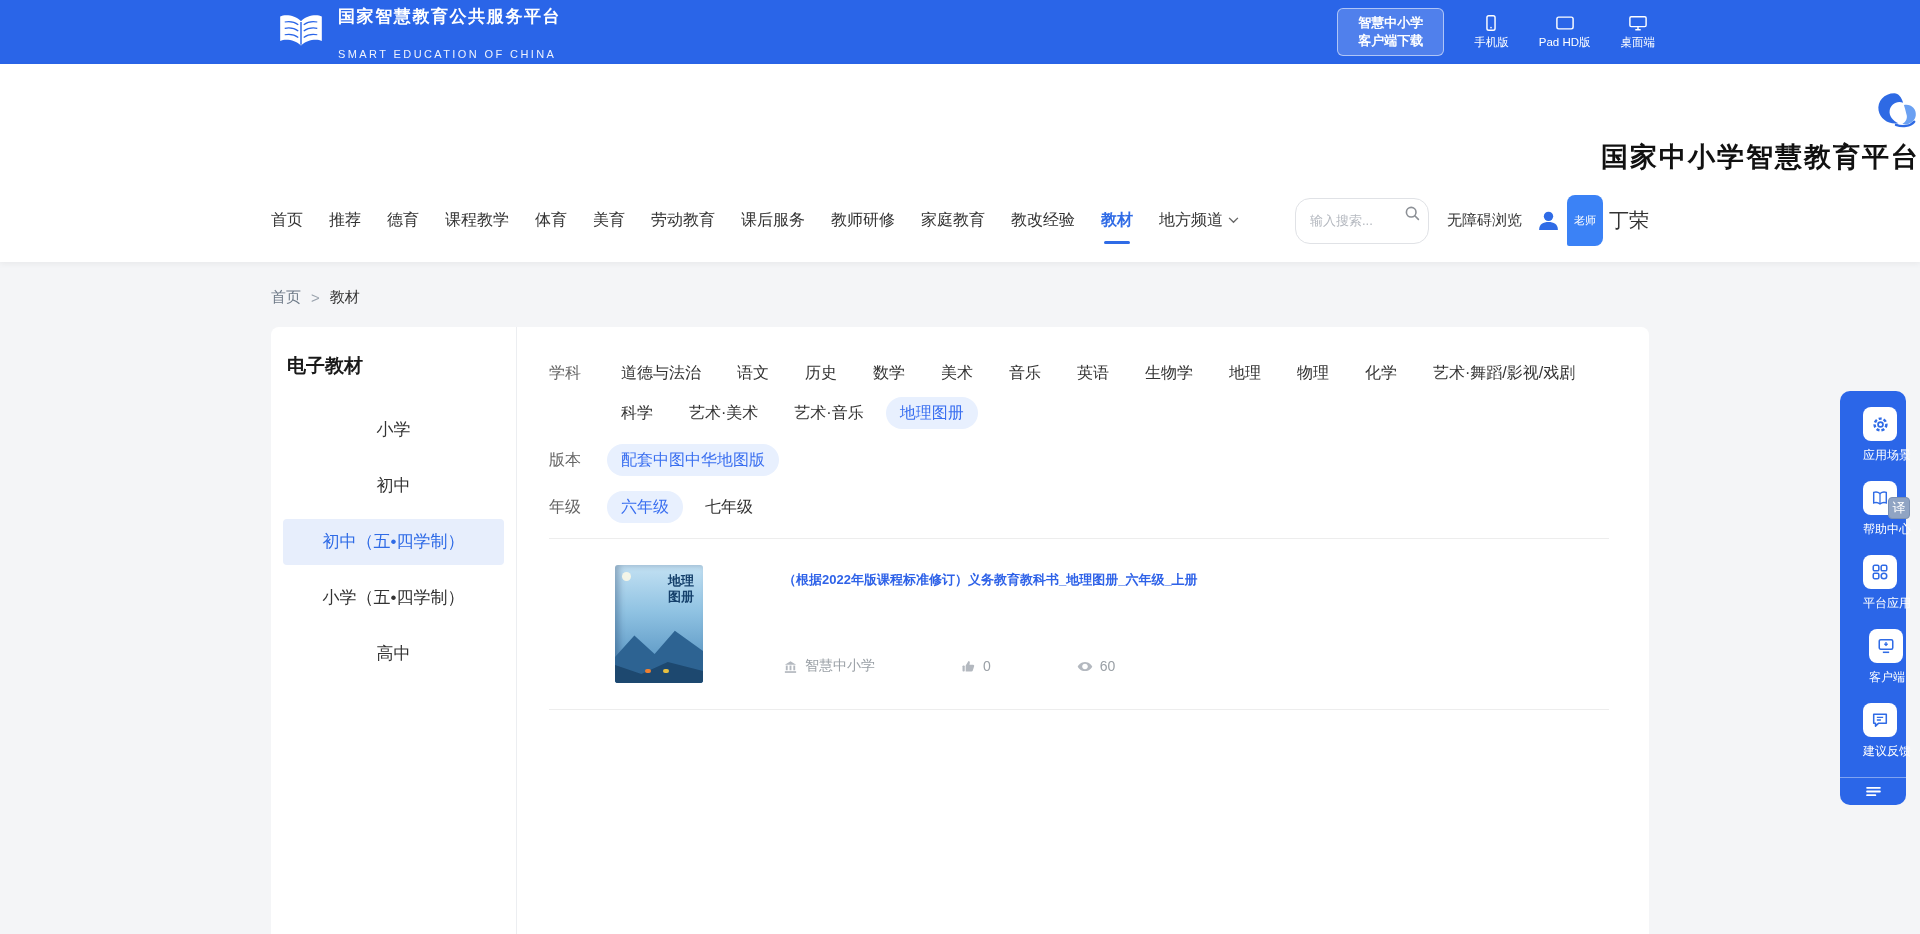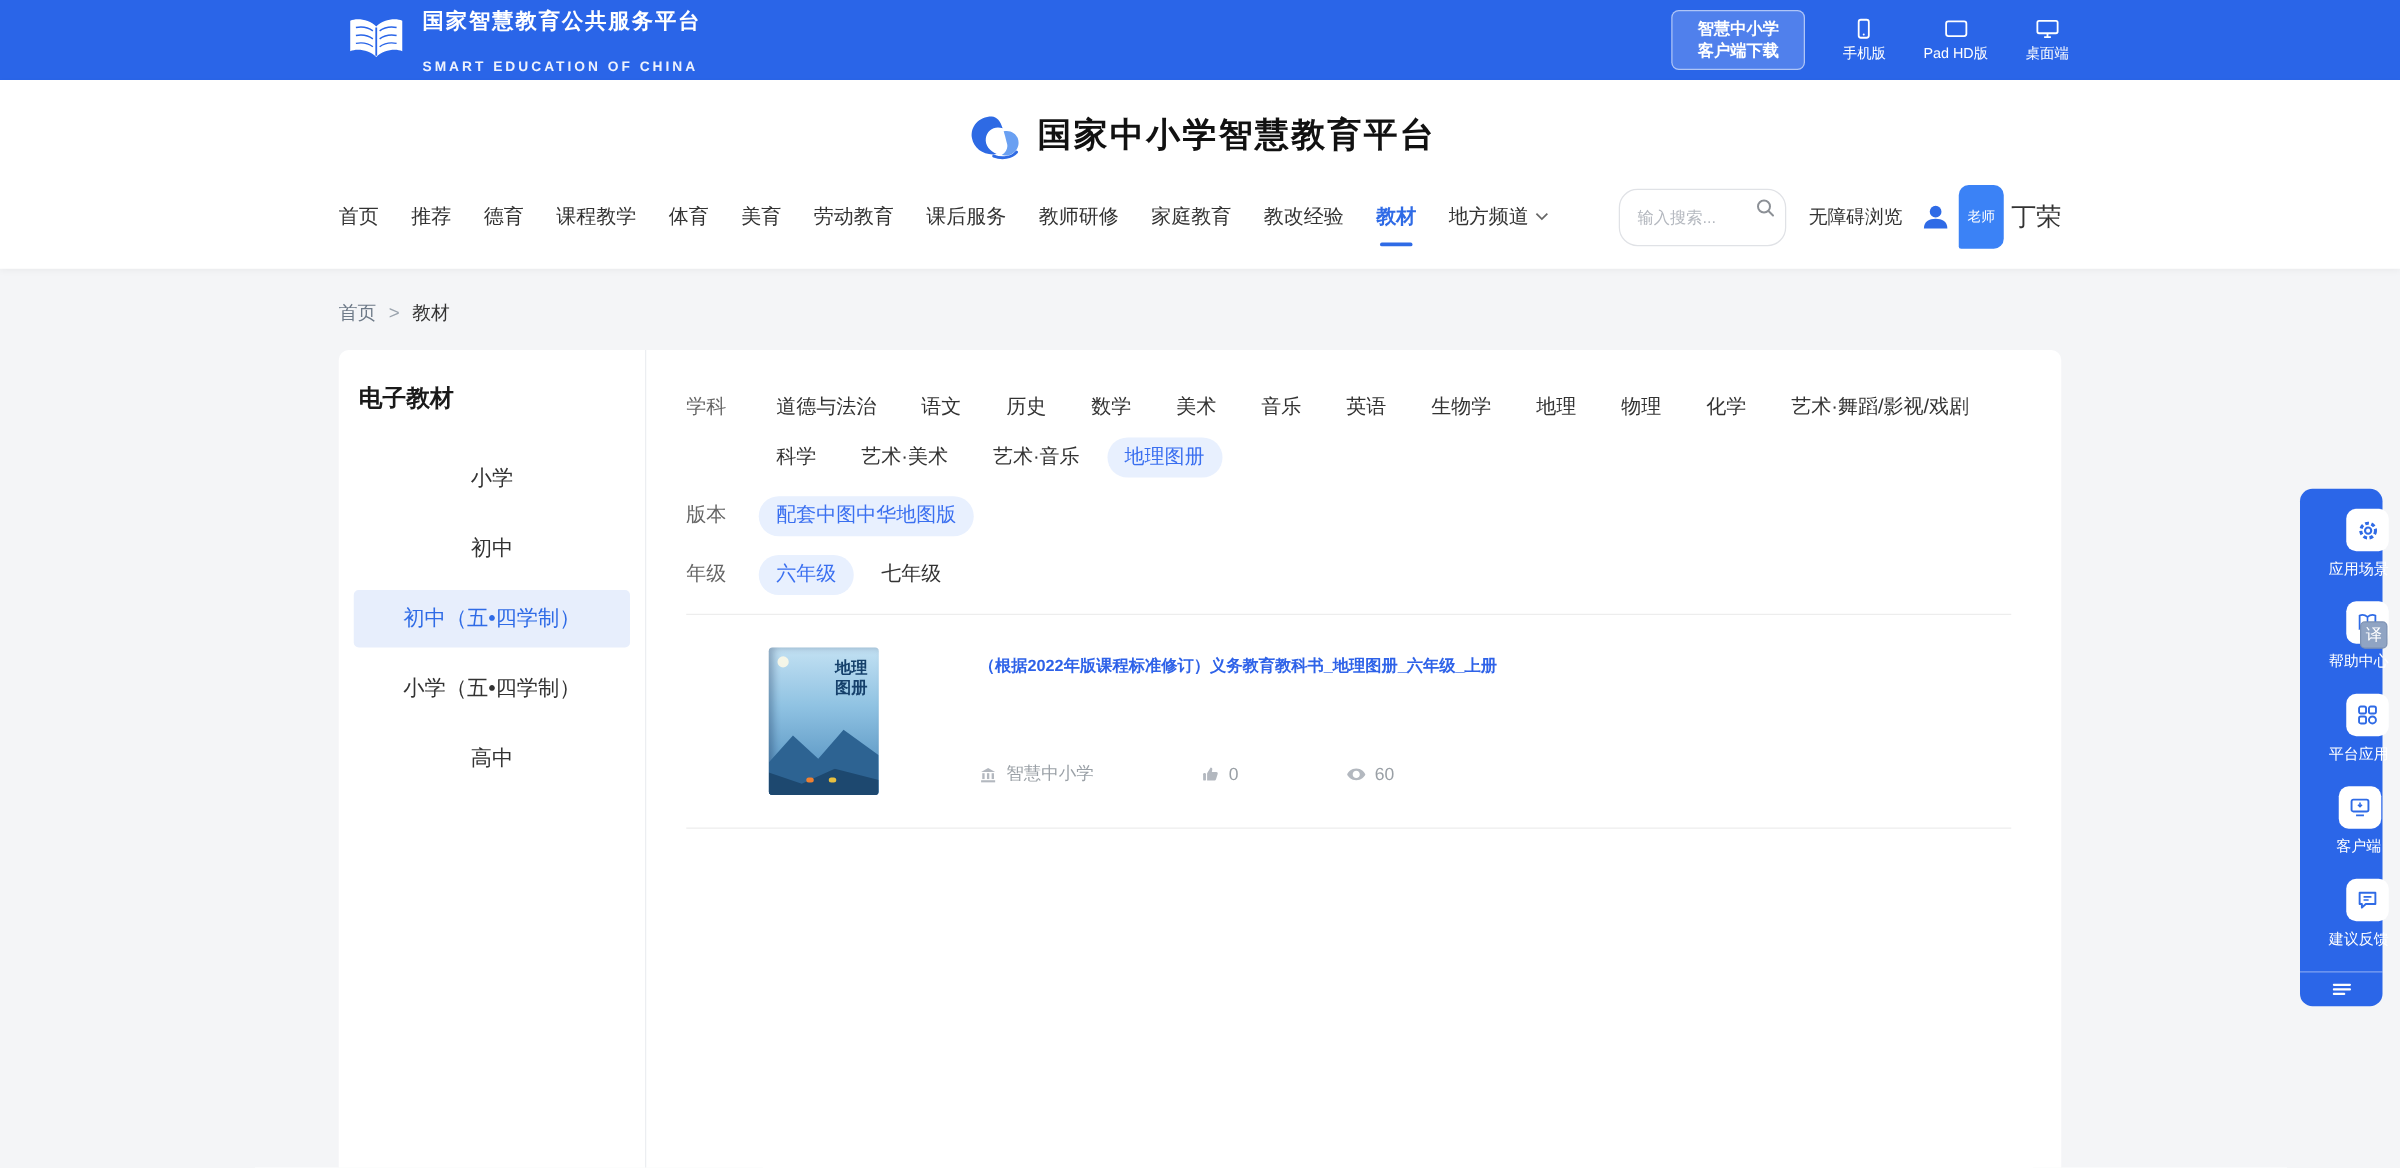--- a/index.html
+++ b/index.html
@@ -8,32 +8,32 @@
     font-family:"Liberation Sans","DejaVu Sans",sans-serif;
     background:#f4f5f7; color:#333; position:relative; overflow:hidden;
   }
   .container { width:1378px; margin:0 auto; }
 
   
   .topbar { height:64px; background:#2a65e8;padding-left:12px; }
   .topbar-inner { height:100%; display:flex; align-items:center; justify-content:space-between; }
   .brand { display:flex; align-items:center; gap:13px; color:#fff; }
   .brand-title { font-size:17px; font-weight:bold; letter-spacing:1.6px; }
-  .brand-sub { font-size:11px; letter-spacing:2.4px; margin-top:20px; opacity:.92;font-weight:bold; }
+  .brand-sub { font-size:11px; letter-spacing:2.4px; margin-top:20px; opacity:.92; }
   .topbar-right { display:flex; align-items:center; gap:30px; }
   .dl-btn { background:rgba(255,255,255,.18); border:1px solid rgba(255,255,255,.55);
             border-radius:6px; color:#fff; font-size:13px; font-weight:bold;
             text-align:center; padding:5px 20px; line-height:18px; cursor:pointer; }
   .client { display:flex; flex-direction:column; align-items:center; gap:3px;
             color:#fff; font-size:11.5px; cursor:pointer; }
 
   
   .site-header { background:#fff; padding-top:26px; box-shadow:0 2px 6px rgba(0,0,0,.05);
                  position:relative; z-index:2; }
-  .platform-logo { display:flex; align-items:flex-start; justify-content:center; gap:11px; }
+  .platform-logo { display:flex; align-items:flex-end; justify-content:center; gap:11px;flex-direction:column; }
   .platform-title { font-size:27px; font-weight:bold; color:#111; letter-spacing:2px; }
   .nav-row { display:flex; align-items:center; justify-content:space-between;
              margin-top:20px; padding-bottom:16px; }
   .nav-list { display:flex; align-items:center; gap:26px; }
   .nav-item { font-size:16px; color:#333; cursor:pointer; position:relative;
               display:flex; align-items:center; gap:5px; white-space:nowrap; }
   .nav-item.active { color:#2f6be6; font-weight:bold; }
   .nav-item.active::after { content:""; position:absolute; left:50%; transform:translateX(-50%);
               bottom:-13px; width:26px; height:3px; border-radius:2px; background:#2f6be6; }
   .nav-right { display:flex; align-items:center; gap:14px; }
@@ -92,21 +92,21 @@
   .book-info { margin-left:80px; display:flex; flex-direction:column; justify-content:space-between;
                padding:6px 0 8px; }
   .book-title { font-size:13px; font-weight:bold; color:#2e62e8; cursor:pointer; }
   .book-meta { display:flex; align-items:center; gap:86px; color:#9aa0a6; font-size:14px; }
   .meta-seg { display:flex; align-items:center; gap:7px; }
 
   
   .float-panel { position:absolute; top:391px; right:14px; width:66px; background:#2b66e8;
                  border-radius:10px; padding:16px 0 8px; display:flex; flex-direction:column;
                  align-items:center; z-index:5; }
-  .fp-item { display:flex; flex-direction:column; align-items:flex-end; margin-bottom:17px; cursor:pointer;margin-left:28px; }
+  .fp-item { display:flex; flex-direction:column; align-items:flex-start; margin-bottom:17px; cursor:pointer;margin-left:28px; }
   .fp-icon { width:34px; height:34px; background:#fff; border-radius:8px; display:flex;
              align-items:center; justify-content:center; line-height:0; }
   .fp-label { margin-top:6px; font-size:12px; color:#fff; white-space:nowrap; }
   .fp-footer { width:100%; border-top:1px solid rgba(255,255,255,.4); padding-top:8px;
                display:flex; justify-content:center; cursor:pointer; line-height:0; }
   .translate-badge { position:absolute; top:497px; right:10px; width:22px; height:22px;
                background:#90a4c3; border:1px solid #7b90b2; border-radius:4px; color:#fff;
                font-size:13px; display:flex; align-items:center; justify-content:center;
                z-index:6; cursor:pointer; }
 </style>

